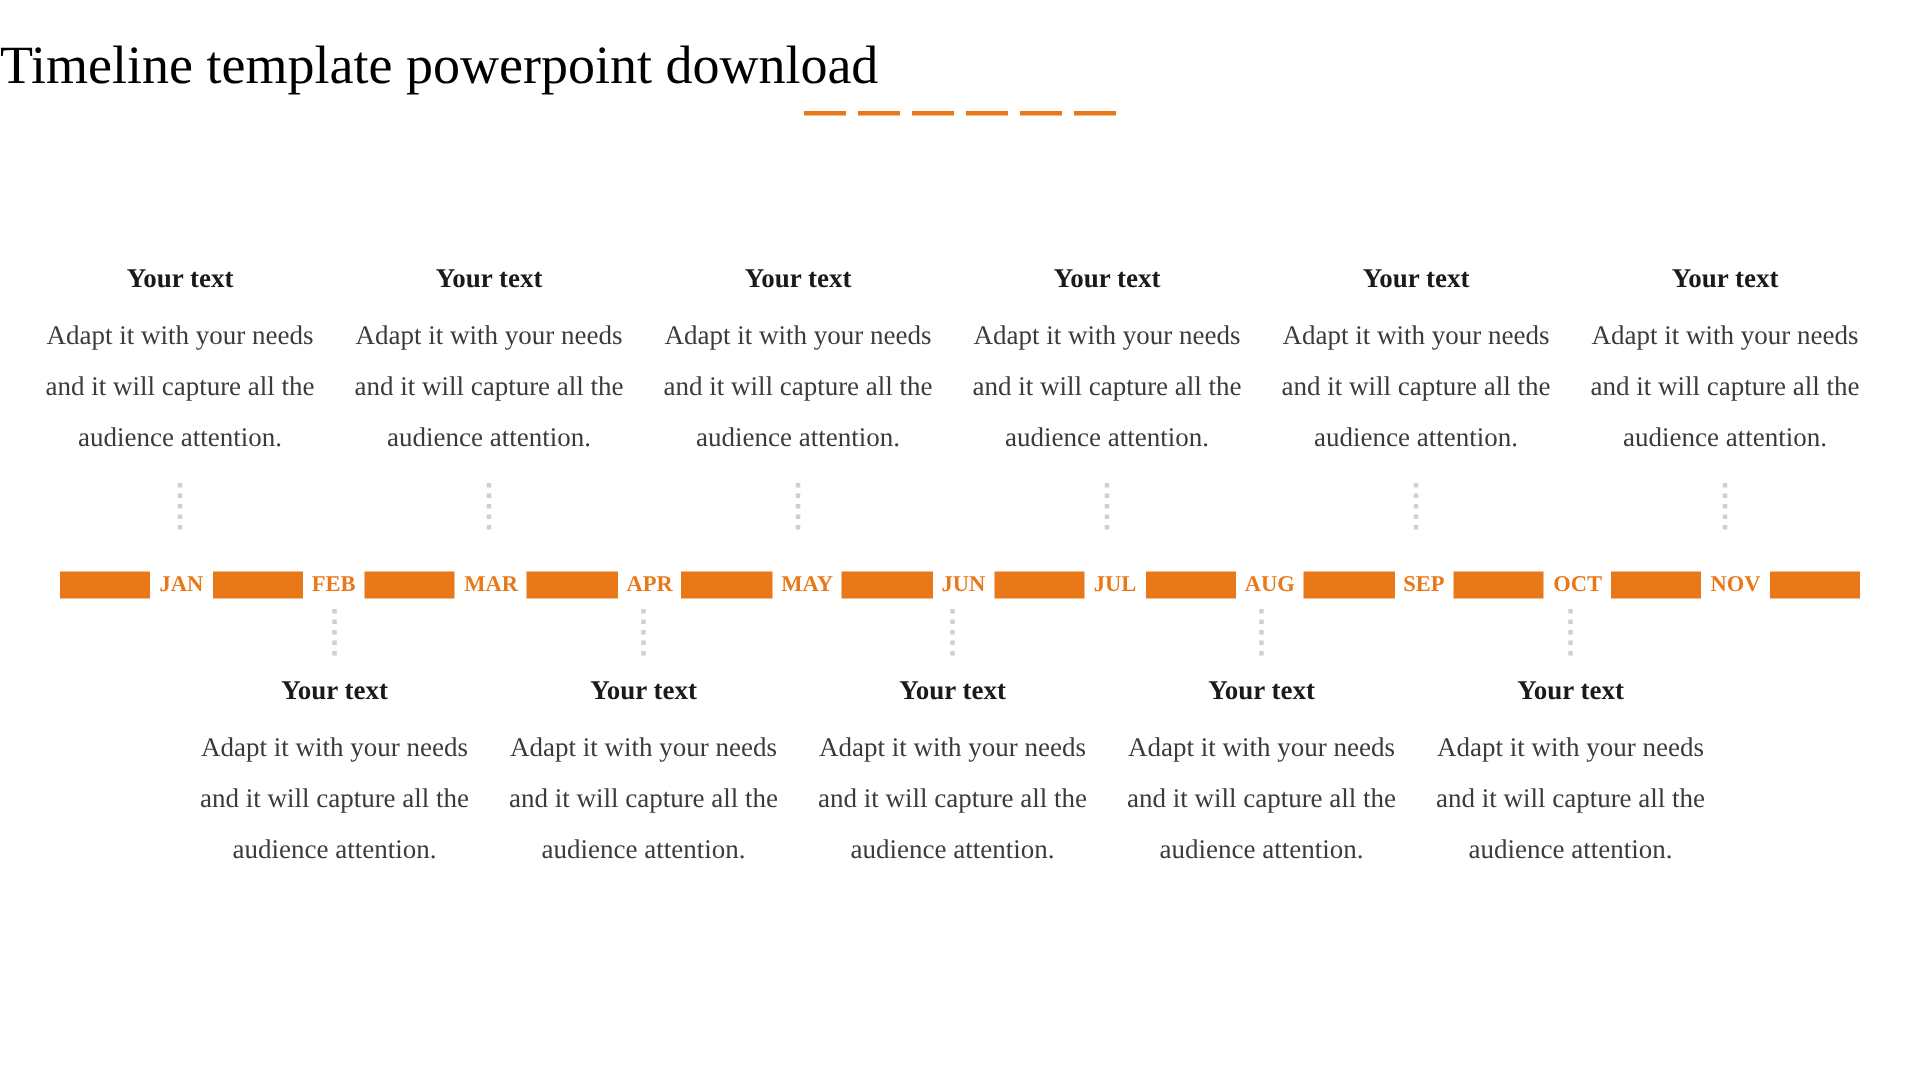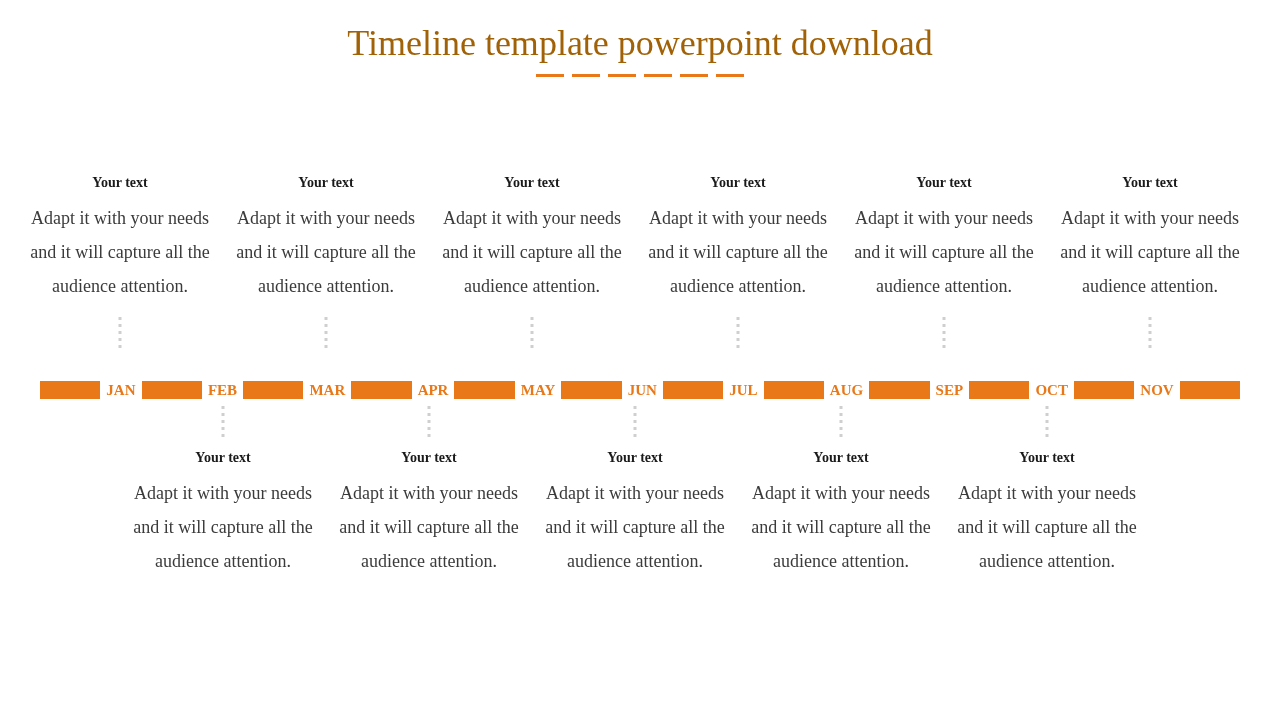--- a/index.html
+++ b/index.html
@@ -6,25 +6,24 @@
   body {
     width: 1280px;
     height: 720px;
     background: #ffffff;
     font-family: Georgia, 'Times New Roman', serif;
     color: #222;
     position: relative;
     overflow: hidden;
   }
   .title {
-    text-align: center;
     font-size: 36px;
     font-weight: 400;
     margin-top: 22px;
-    color: #a16207;
+    color: #000000;
   }
   .underline {
     margin: 10px auto 0;
     display: flex;
     justify-content: center;
     gap: 8px;
   }
   .underline span {
     display: block;
     width: 28px;
@@ -82,21 +81,21 @@
     left: 40px;
     right: 40px;
     top: 0;
   }
   .item {
     position: absolute;
     width: 200px;
     text-align: center;
   }
   .item h3 {
-    font-size: 14px;
+    font-size: 18px;
     font-weight: 700;
     color: #1a1a1a;
     margin-bottom: 10px;
   }
   .item p {
     font-size: 18px;
     line-height: 1.9;
     color: #3b3b3b;
     padding: 0 6px;
   }

